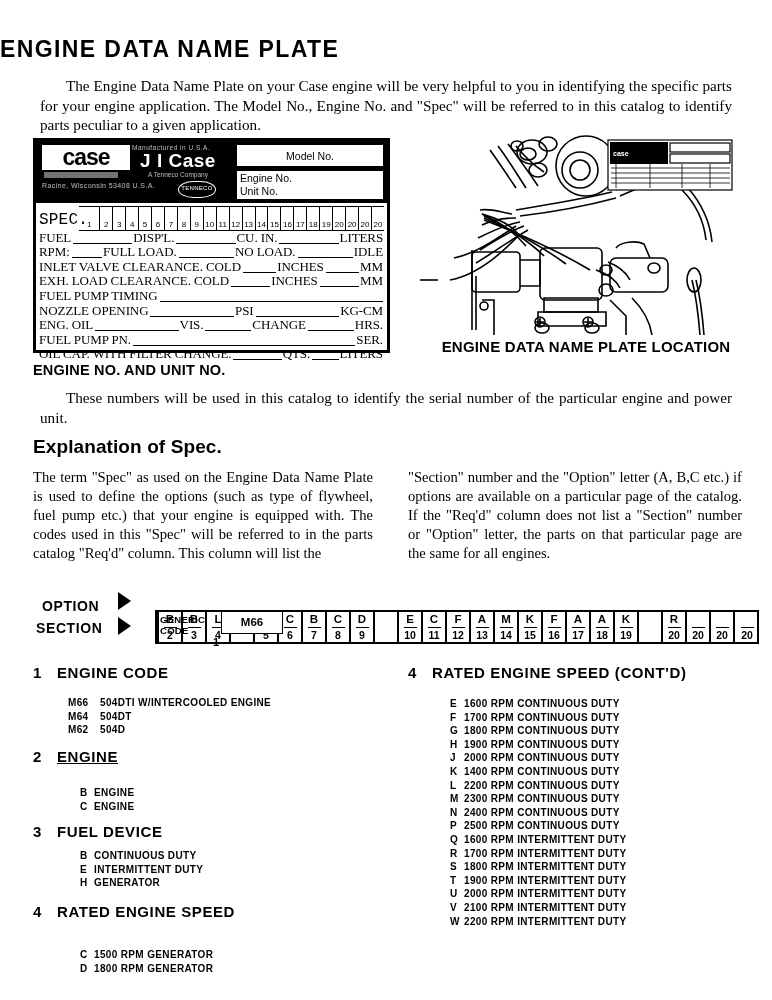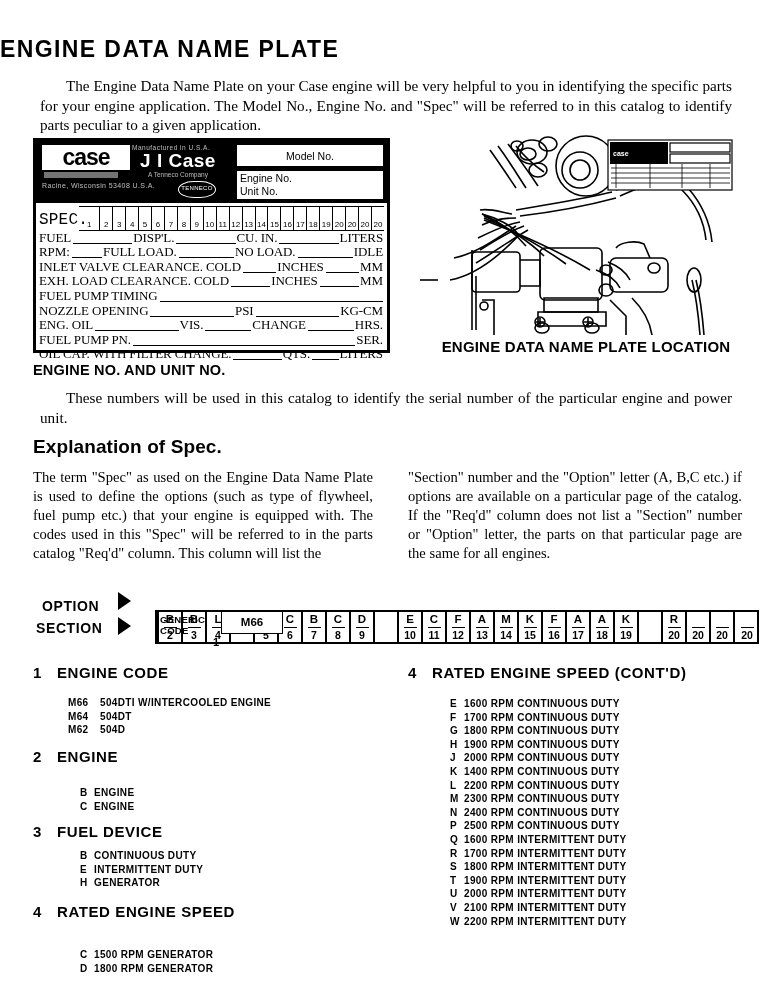--- a/index.html
+++ b/index.html
@@ -525,21 +525,21 @@
 
   <div class="list-h" style="left:33px;top:664px;">
     <span class="n">1</span><span>ENGINE CODE</span>
   </div>
   <div class="list-items" id="list-engine-code" style="left:68px;top:696px;">
       <div><span class="k w" style="width: 32px;">M66</span><span>504DTI W/INTERCOOLED ENGINE</span></div>
       <div><span class="k w" style="width: 32px;">M64</span><span>504DT</span></div>
       <div><span class="k w" style="width: 32px;">M62</span><span>504D</span></div>
     </div>
 
-  <div class="list-h" style="left:33px;top:748px;">
+  <div class="list-h" style="left:33px;top:748px;text-decoration:underline;">
     <span class="n">2</span><span>ENGINE</span>
   </div>
   <div class="list-items" id="list-engine" style="left:80px;top:777px;margin-top:9px;">
       <div><span class="k">B</span><span>ENGINE</span></div>
       <div><span class="k">C</span><span>ENGINE</span></div>
     </div>
 
   <div class="list-h" style="left:33px;top:823px;">
     <span class="n">3</span><span>FUEL DEVICE</span>
   </div>

